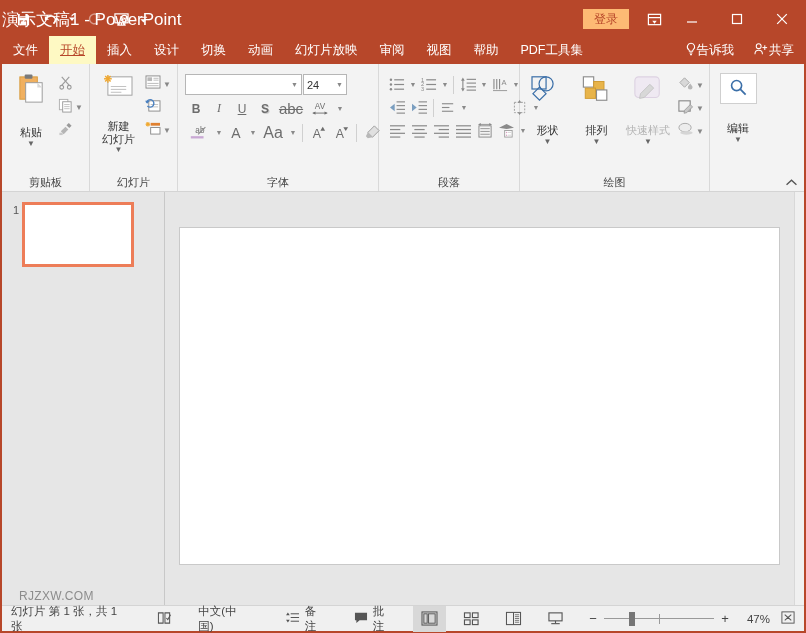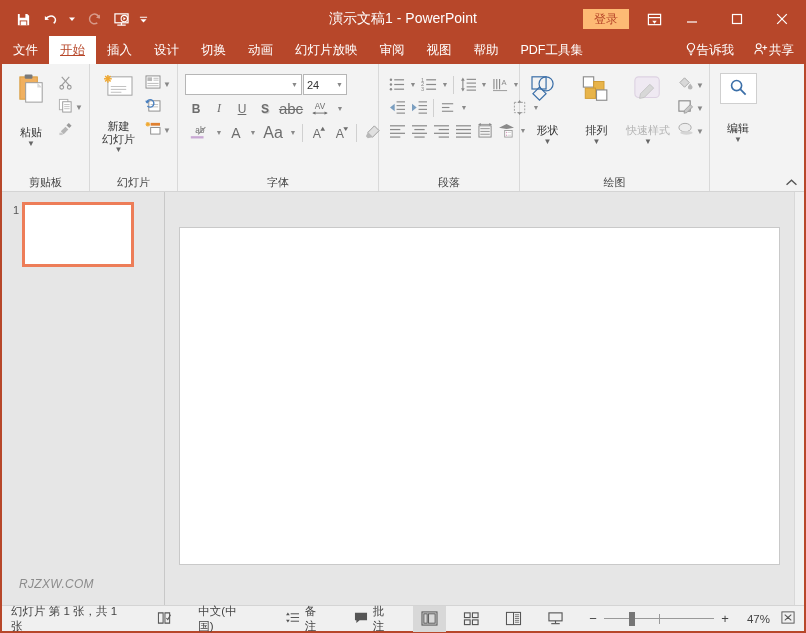--- a/index.html
+++ b/index.html
@@ -24,22 +24,22 @@
     color: #fff;
   }
   .qat { display: flex; align-items: center; padding-left: 8px; gap: 1px; }
   .qat-btn {
     width: 26px; height: 26px; display: flex; align-items: center;
     justify-content: center; color: #fff;
   }
   .qat-btn.dim { opacity: .45; }
   .qat-btn.narrow { width: 16px; }
   .title-text {
-    position: absolute; left: 0; right: 0; text-align: center;
-    font-size: 14px; color: #fff; pointer-events: none;
+    position: absolute; left: 0; right: 0; 
+    font-size: 17px; color: #fff; pointer-events: none;
   }
   .title-right {
     margin-left: auto; display: flex; align-items: center; height: 100%;
     position: relative; z-index: 2;
   }
   .signin {
     background: #fdba74; color: #b7472a; font-size: 12px;
     padding: 3px 11px; margin-right: 10px; line-height: 1.2;
   }
   .tb-icon {
@@ -54,21 +54,21 @@
 
   
   .tabbar {
     height: 28px; flex: 0 0 28px; background: #b7472a;
     display: flex; align-items: stretch; color: #fff; font-size: 12.5px;
   }
   .tab {
     padding: 0 11px; display: flex; align-items: center; height: 28px;
     white-space: nowrap;
   }
-  .tab.active { background: #ffffff; color: #b7472a; text-decoration: underline; }
+  .tab.active { background: #fef9c3; color: #b7472a; text-decoration: underline; }
   .tabbar .spacer { flex: 1; }
   .tell-me, .share {
     display: flex; align-items: center; padding: 0 10px;
     font-size: 12.5px;
   }
 
   
   .ribbon {
     flex: 0 0 128px; height: 128px; background: #f3f3f3;
     border-bottom: 1px solid #d4d4d4;
@@ -145,23 +145,22 @@
     border-right: 1px solid #c8c8c8; flex: 0 0 163px;
   }
   .thumb-row { display: flex; padding: 10px 8px 0 6px; }
   .thumb-num { width: 14px; font-size: 11px; color: #555; text-align: right;
     padding-right: 3px; padding-top: 2px; }
   .thumb {
     width: 112px; height: 65px; background: #fff;
     border: 3px solid #ed7d58; box-shadow: 0 0 0 0px #fff;
   }
   .watermark {
-    position: absolute; left: 17px; bottom: 14px; font-size: 12px; color: #8c8c8c;
+    position: absolute; left: 17px; bottom: 2px; font-size: 12px; color: #8c8c8c;
     letter-spacing: .3px;
-    font-style: italic;
   }
   .canvas {
     flex: 1; background: #e6e6e6; position: relative;
     display: flex; align-items: center; justify-content: center;
   }
   .slide {
     width: 601px; height: 338px; background: #fff;
     border: 1px solid #c9c9c9;
     margin-top: -6px;
   }

